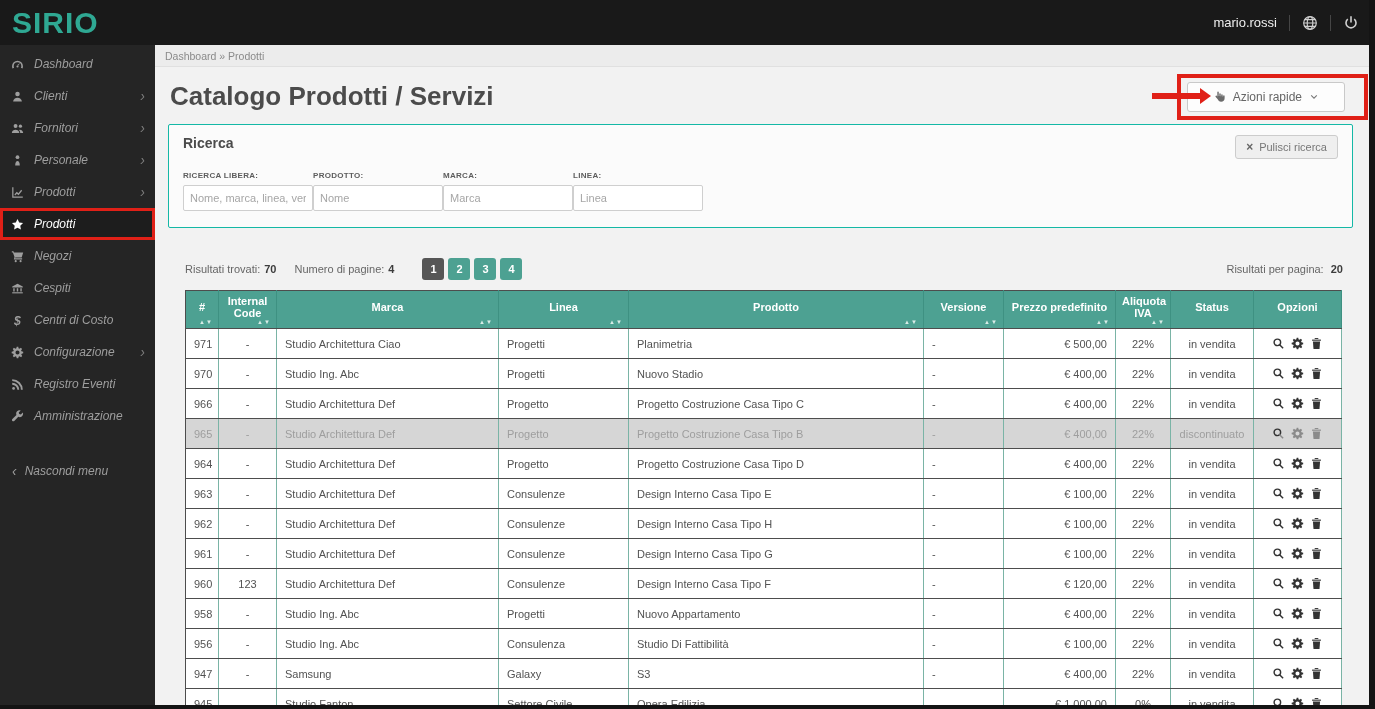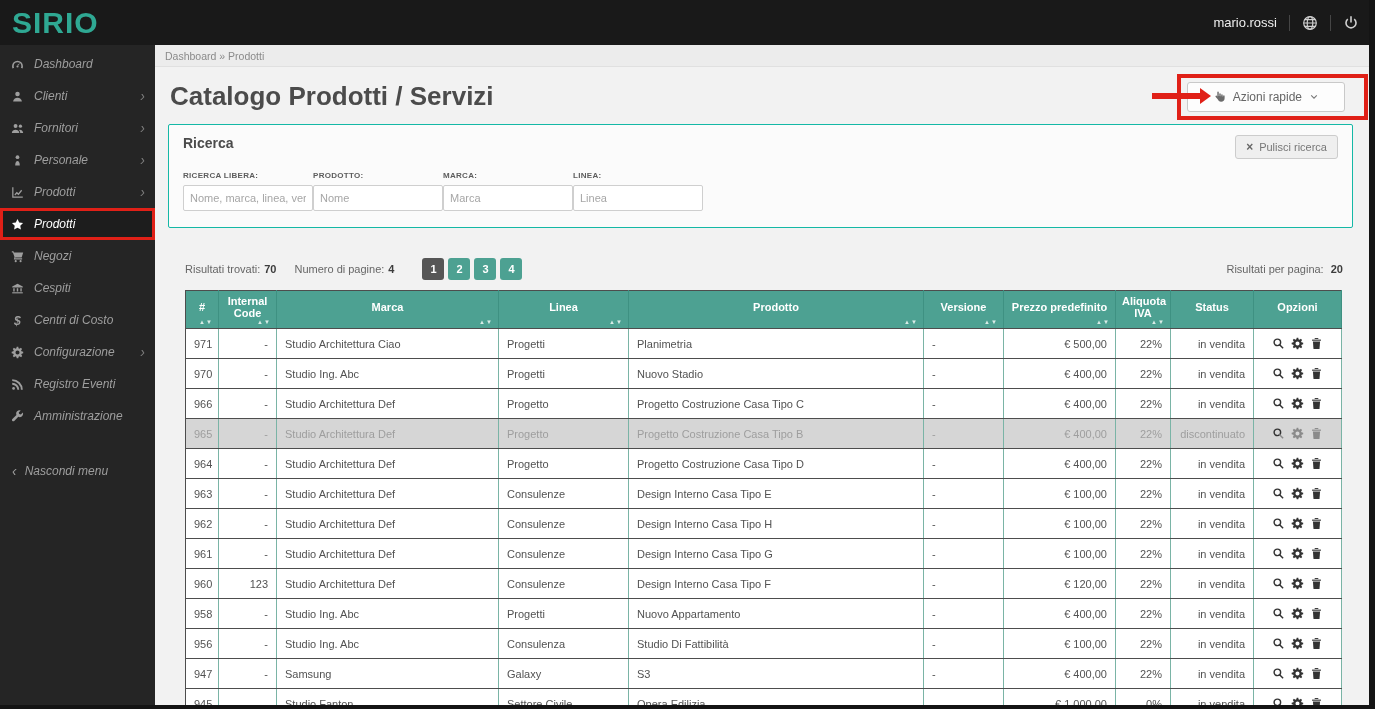--- a/index.html
+++ b/index.html
@@ -66,21 +66,21 @@
   .pagination { display:flex; gap:4px; margin-left:28px; }
   .page-btn { width:22px; height:22px; border:none; border-radius:3px; background:#4da192; color:#fff; font-size:11px; font-weight:bold; cursor:pointer; font-family:inherit; }
   .page-btn.active { background:#565656; }
   .results-right { margin-left:auto; }
 
   
   .catalog-table { width:1156px; margin:4px 34px 0 30px; border-collapse:collapse; table-layout:fixed; border:1px solid #4d4d4d; }
   .catalog-table th { background:#4da192; color:#fff; font-size:11px; font-weight:bold; height:38px; text-align:center; vertical-align:middle; position:relative; padding:3px 6px 8px 6px; border-right:1px solid #3e9182; border-bottom:1px solid #4d4d4d; }
   .catalog-table th .sort { position:absolute; right:5px; bottom:3px; font-size:6px; letter-spacing:1px; color:#d9ece7; cursor:pointer; }
   .catalog-table td { background:#fff; color:#525252; font-size:11px; height:30px; padding:0 8px; border-right:1px solid #7ab4a6; border-bottom:1px solid #4d4d4d; white-space:nowrap; overflow:hidden; }
-  .catalog-table td.ctr { text-align:right; }
+  .catalog-table td.ctr { text-align:center; }
   .catalog-table td.rgt { text-align:right; }
   .catalog-table tr.disc td { background:#d6d6d6; color:#9e9e9e; }
   .catalog-table td.opz { text-align:center; }
   .oicon { display:inline-flex; margin:0 3px; cursor:pointer; vertical-align:middle; }
   .oicon svg { width:13px; height:13px; fill:#333; }
   tr.disc .oicon svg { fill:#8a8a8a; }
 
   .bottom-teal { height:38px; background:#4da192; margin:5px 34px 0 30px; width:1156px; }
 
   

